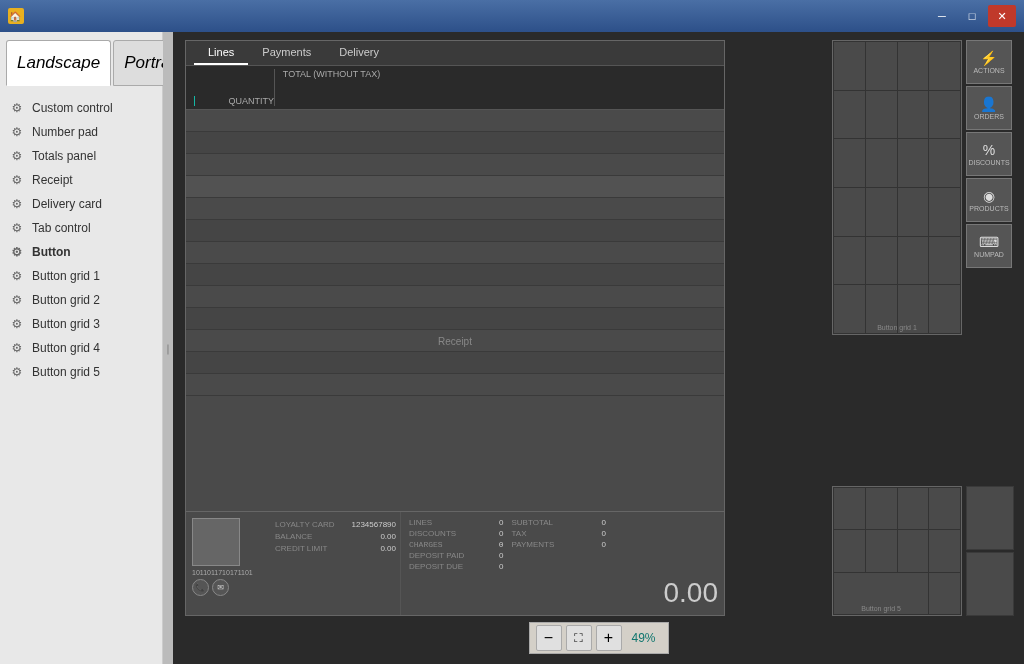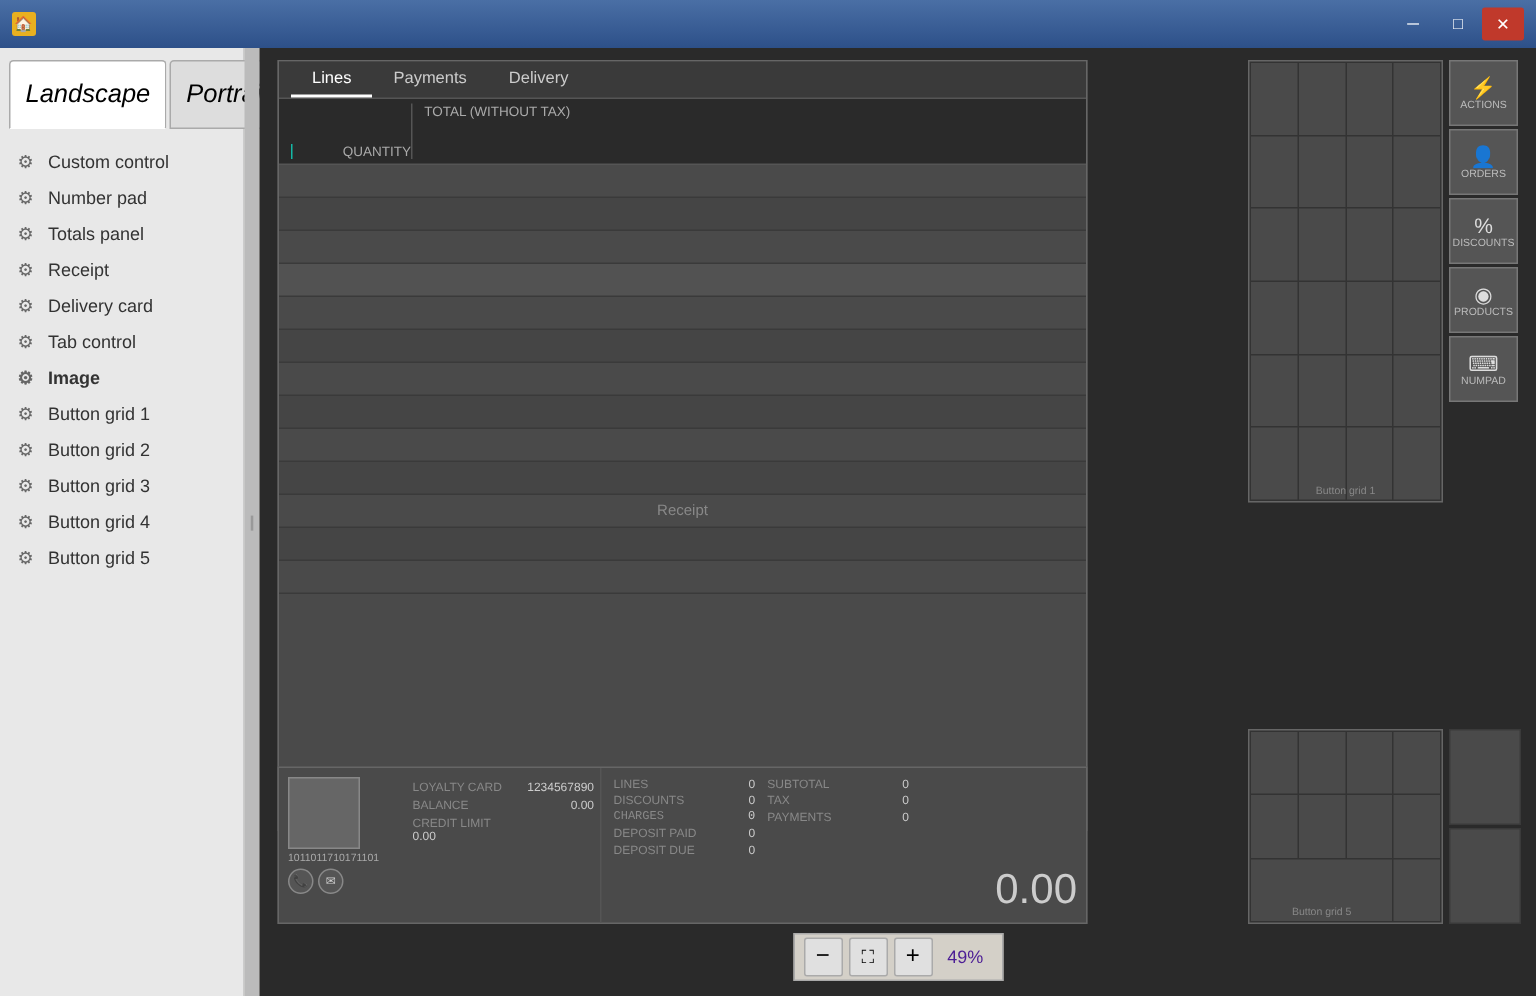--- a/index.html
+++ b/index.html
@@ -192,21 +192,21 @@
     <div class="sidebar-item">
       <span class="gear-icon">⚙</span>
       <span>Delivery card</span>
     </div>
     <div class="sidebar-item">
       <span class="gear-icon">⚙</span>
       <span>Tab control</span>
     </div>
     <div class="sidebar-item selected">
       <span class="gear-icon">⚙</span>
-      <span>Image</span>
+      <span>Button</span>
     </div>
     <div class="sidebar-item">
       <span class="gear-icon">⚙</span>
       <span>Button grid 1</span>
     </div>
     <div class="sidebar-item">
       <span class="gear-icon">⚙</span>
       <span>Button grid 2</span>
     </div>
     <div class="sidebar-item">
@@ -268,21 +268,21 @@
 
       <div style="width:130px; padding:8px 4px; font-size:8px; color:#aaa; border-right:1px solid #555;">
         <div style="display:flex;justify-content:space-between;margin-bottom:3px;">
           <span style="color:#888;text-transform:uppercase;">LOYALTY CARD</span>
           <span style="color:#ccc;">1234567890</span>
         </div>
         <div style="display:flex;justify-content:space-between;margin-bottom:3px;">
           <span style="color:#888;text-transform:uppercase;">BALANCE</span>
           <span style="color:#ccc;">0.00</span>
         </div>
-        <div style="display:flex;justify-content:space-between;flex-direction:column;">
+        <div style="display:flex;justify-content:space-between;">
           <span style="color:#888;text-transform:uppercase;">CREDIT LIMIT</span>
           <span style="color:#ccc;">0.00</span>
         </div>
       </div>
 
       <div style="flex:1; padding:6px 8px; font-size:8px; color:#aaa; display:flex; gap:8px;">
         <div style="flex:1;">
           <div style="display:flex;justify-content:space-between;margin-bottom:2px;">
             <span style="color:#888;">LINES</span>
             <span style="color:#ccc;">0</span>
@@ -395,17 +395,17 @@
 
     <div style="position:absolute;bottom:48px;right:10px;width:48px;height:130px;z-index:2;display:flex;flex-direction:column;gap:2px;">
       <div style="flex:1;background:#4a4a4a;border:1px solid #3a3a3a;"></div>
       <div style="flex:1;background:#4a4a4a;border:1px solid #3a3a3a;"></div>
     </div>
 
     <div style="position:absolute;bottom:10px;left:50%;transform:translateX(-50%);display:flex;align-items:center;gap:4px;z-index:10;background:#d4d0c8;padding:2px 6px;border:1px solid #aaa;">
       <div style="width:26px;height:26px;background:#e0e0e0;border:1px solid #aaa;border-radius:2px;display:flex;align-items:center;justify-content:center;font-size:16px;cursor:pointer;">−</div>
       <div style="width:26px;height:26px;background:#e0e0e0;border:1px solid #aaa;border-radius:2px;display:flex;align-items:center;justify-content:center;font-size:12px;cursor:pointer;">⛶</div>
       <div style="width:26px;height:26px;background:#e0e0e0;border:1px solid #aaa;border-radius:2px;display:flex;align-items:center;justify-content:center;font-size:16px;cursor:pointer;">+</div>
-      <span style="font-size:12px;color:#4c1d95;min-width:36px;text-align:center;">49%</span>
+      <span style="font-size:12px;color:#0f766e;min-width:36px;text-align:center;">49%</span>
     </div>
 
   </div>
 </div>
 
 </body></html>

